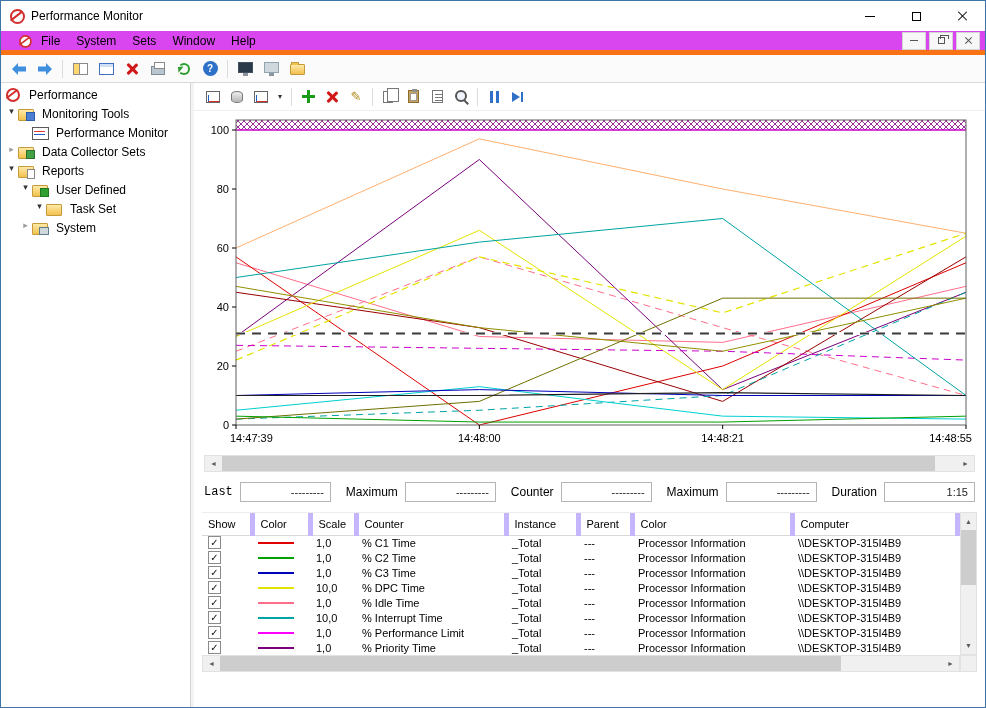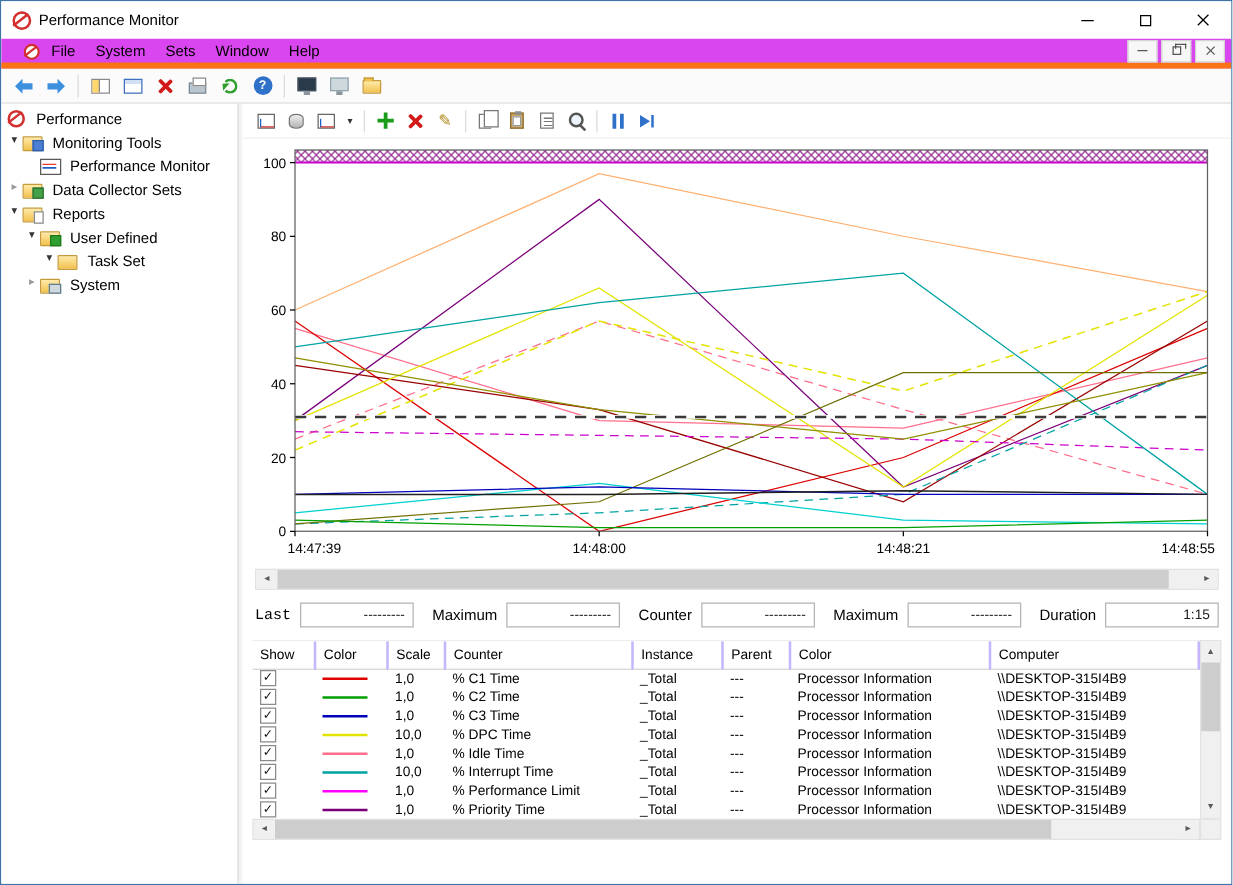--- a/index.html
+++ b/index.html
@@ -129,21 +129,21 @@
   
   .stats{display:flex;align-items:center;gap:7px;margin:9px 10px 0 10px;height:22px;font-size:12px;}
   .stat-label{margin-left:8px;flex:0 0 auto;}
   .stat-label:first-child{margin-left:0;font-family:Liberation Mono, monospace;}
   .stat-box{flex:1;height:20px;border:1px solid #b4b4b4;background:#fff;display:flex;align-items:center;justify-content:flex-end;padding-right:6px;font-size:11px;color:#222;min-width:80px;}
 
   
   .table-zone{position:relative;margin:9px 8px 0 8px;height:160px;}
   .table-scroll{position:absolute;left:0;top:0;right:17px;bottom:17px;overflow:hidden;border-top:1px solid #ededed;}
   table.counter-table{border-collapse:collapse;width:100%;table-layout:fixed;font-size:11px;}
-  .counter-table th{font-weight:normal;text-align:left;padding:3px 6px;height:22px;border-right:2px solid #c4b5fd;border-bottom:1px solid #d9d9d9;background:#fff;white-space:nowrap;overflow:hidden;}
+  .counter-table th{font-weight:normal;text-align:left;padding:3px 6px;height:22px;border-right:5px solid #c4b5fd;border-bottom:1px solid #d9d9d9;background:#fff;white-space:nowrap;overflow:hidden;}
   .counter-table td{padding:0 6px;height:15px;white-space:nowrap;overflow:hidden;}
   .cbx{width:13px;height:13px;border:1px solid #8a8a8a;background:#fff;display:flex;align-items:center;justify-content:center;font-size:10px;line-height:1;color:#111;}
   .swatch{width:36px;height:2px;}
   .vbar{position:absolute;right:0;top:0;bottom:17px;}
   .hbar{position:absolute;left:0;right:17px;bottom:0;}
   .corner{position:absolute;right:0;bottom:0;width:17px;height:17px;background:#f0f0f0;border:1px solid #e2e2e2;}
 </style>
 </head>
 <body>
 

